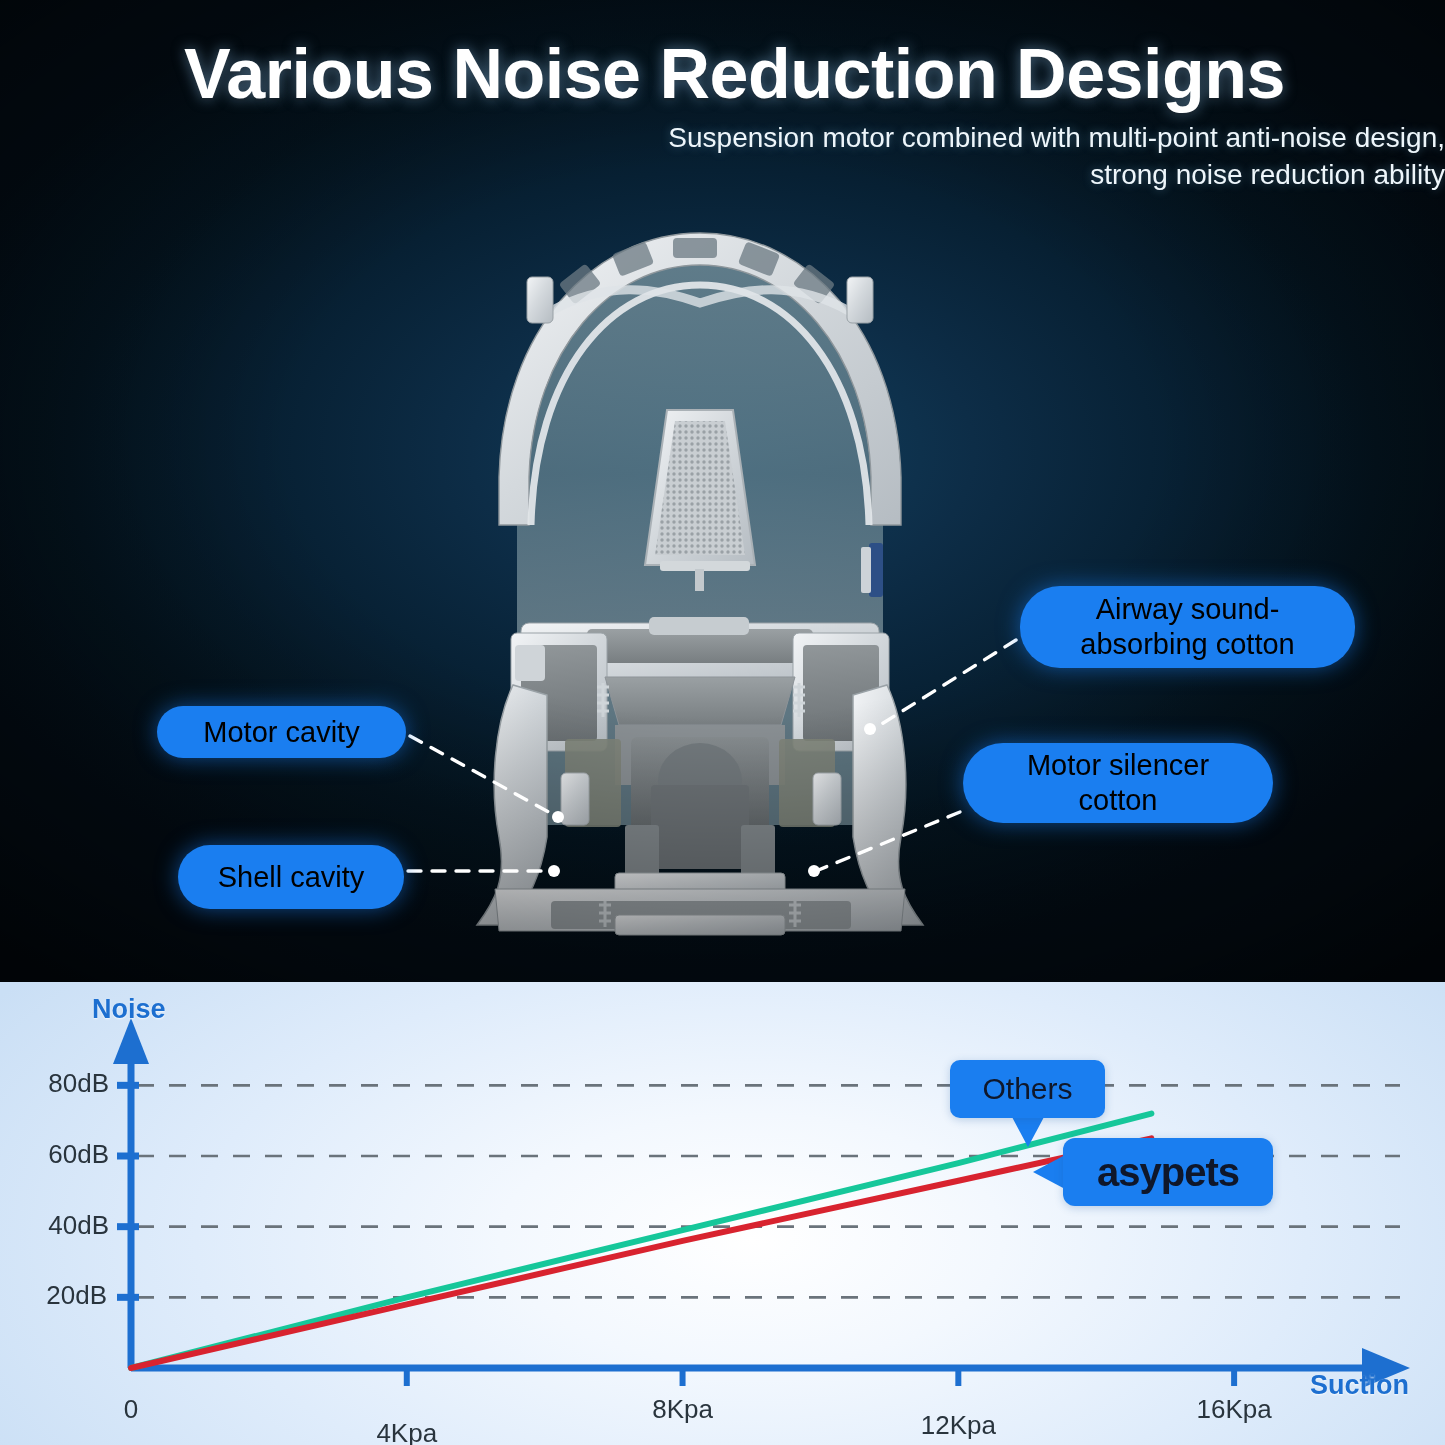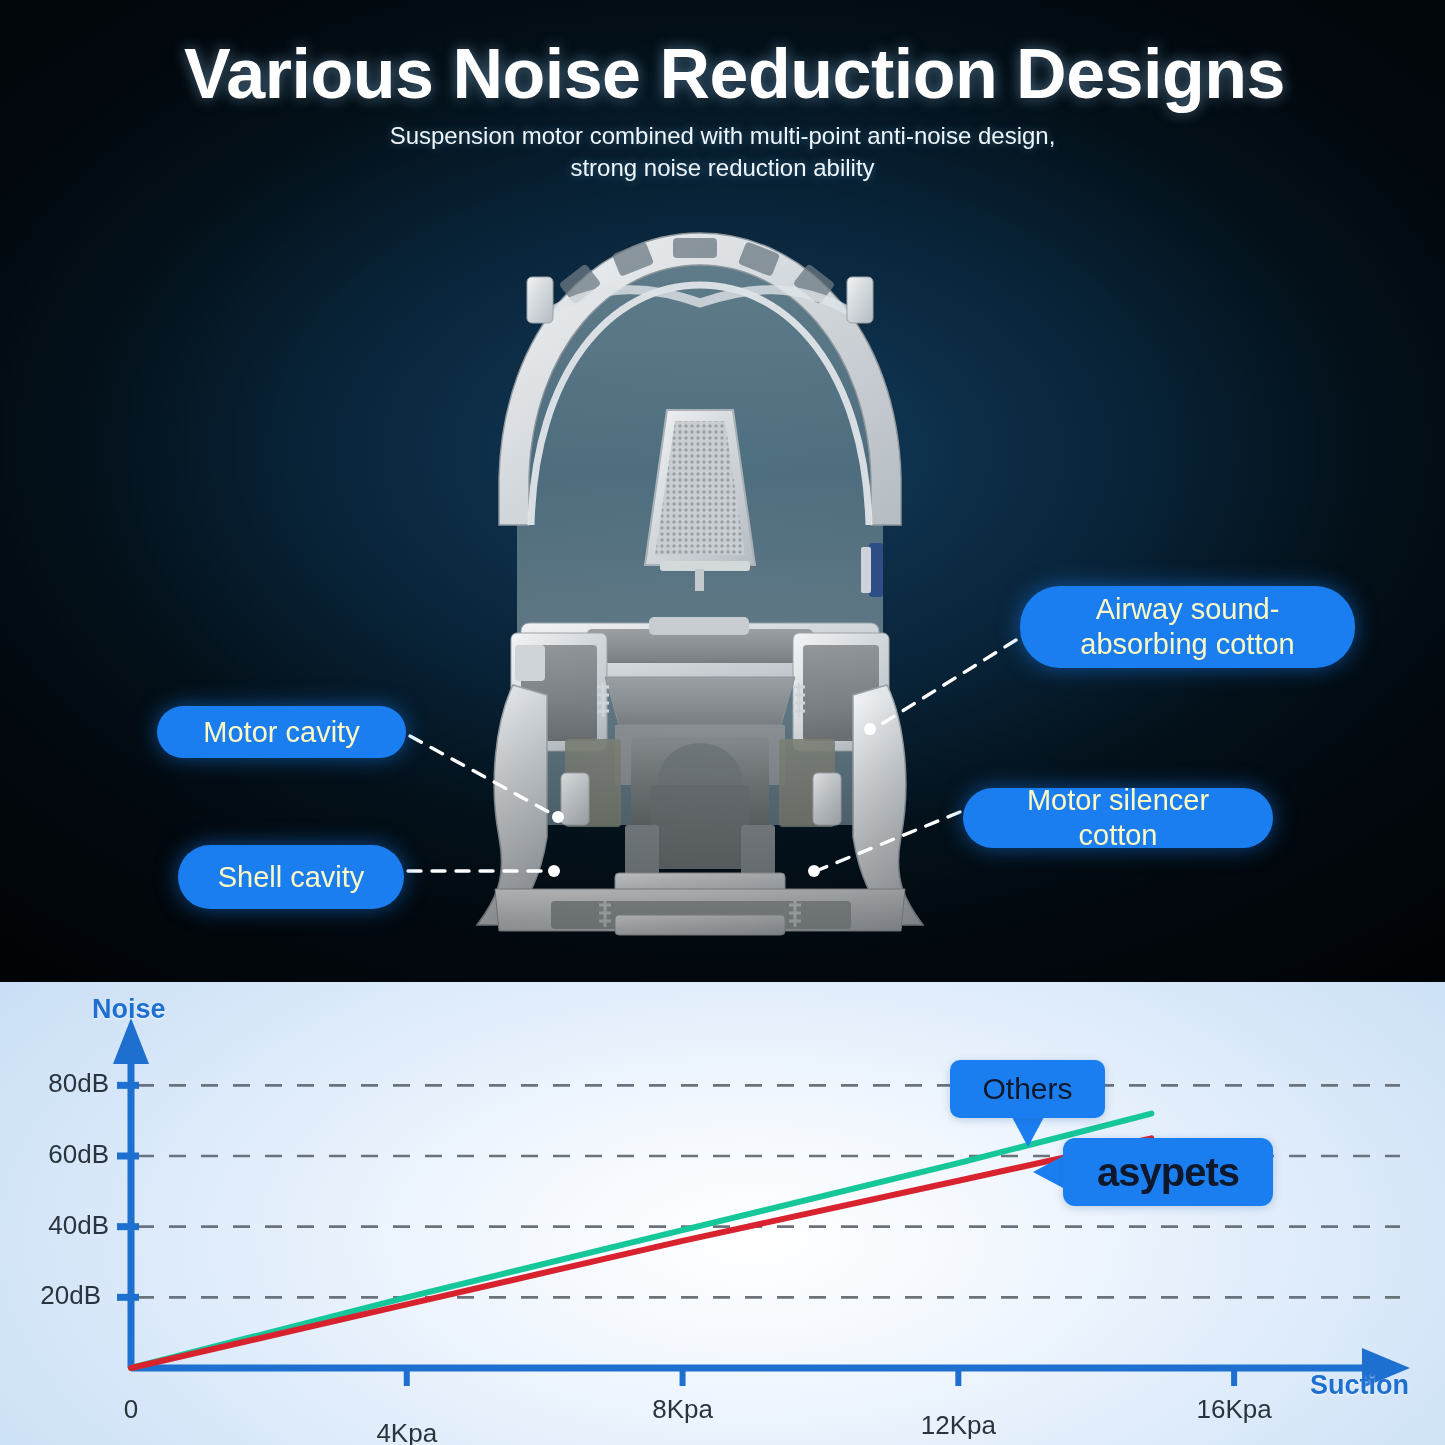--- a/index.html
+++ b/index.html
@@ -23,42 +23,42 @@
     pointer-events:none;
   }
   .headline{
     position:absolute;left:0;top:34px;width:1445px;text-align:center;
     font-size:70px;font-weight:bold;color:#ffffff;letter-spacing:-.5px;
     text-shadow:0 0 14px rgba(140,190,230,.55), 0 2px 3px rgba(0,0,0,.6);
     white-space:nowrap;
     padding-left:12px;
   }
   .subhead{
-    position:absolute;left:0;top:120px;width:1445px;text-align:center;
-    font-size:24px;color:#eef6fb;line-height:1.32;font-weight:400;
+    position:absolute;left:0;top:120px;width:1445px;text-align:right;
+    font-size:28px;color:#eef6fb;line-height:1.32;font-weight:400;
     text-shadow:0 0 10px rgba(120,180,220,.45);
   }
   .subhead span{display:block;}
 
   
   .product{position:absolute;left:455px;top:225px;width:490px;height:740px;}
   .product svg{display:block;width:490px;height:740px;}
 
   
   .pill{
-    position:absolute;background:#1a7ef0;color:#fef9c3;border-radius:40px;
+    position:absolute;background:#1a7ef0;color:#000000;border-radius:40px;
     font-size:29px;line-height:1.2;text-align:center;
     display:flex;align-items:center;justify-content:center;
     box-shadow:0 0 22px rgba(26,126,240,.55);
     font-weight:400;padding:0 22px;box-sizing:border-box;
   }
   #pill-motor-cavity{left:157px;top:706px;width:249px;height:52px;}
   #pill-shell-cavity{left:178px;top:845px;width:226px;height:64px;}
   #pill-airway{left:1020px;top:586px;width:335px;height:82px;}
-  #pill-silencer{left:963px;top:788px;width:310px;height:60px;}
+  #pill-silencer{left:963px;top:743px;width:310px;height:80px;}
 
   .leaders{position:absolute;left:0;top:0;width:1445px;height:982px;pointer-events:none;}
 
   
   .chart{
     position:absolute;left:0;top:982px;width:1445px;height:561px;
     background:
       radial-gradient(ellipse 62% 80% at 52% 46%, #ffffff 0%, #f3f8fe 28%, #dfecfb 62%, #cadff5 100%);
     overflow:hidden;
   }
@@ -266,21 +266,21 @@
       <g id="series-lines">
           <polyline points="131,386 406.77777777777777,315.33333333333337 682.5555555555555,248.2 958.3333333333333,181.06666666666666 1151.3777777777777,131.6" fill="none" stroke="#16c79a" stroke-width="6" stroke-linecap="round"></polyline>
           <polyline points="131,386 406.77777777777777,322.4 682.5555555555555,258.8 958.3333333333333,198.73333333333332 1151.3777777777777,156.33333333333334" fill="none" stroke="#d8232f" stroke-width="6" stroke-linecap="round"></polyline>
         </g>
     </svg>
 
     <div class="axis-title" id="noise-title">Noise</div>
     <div class="axis-title" id="suction-title">Suction</div>
 
     <div id="ytick-labels">
-        <div class="ytick" style="left: 11px; top: 298.333px;">20dB</div>
+        <div class="ytick" style="left: 17px; top: 298.333px;">20dB</div>
         <div class="ytick" style="left: 19px; top: 227.667px;">40dB</div>
         <div class="ytick" style="left: 19px; top: 157px;">60dB</div>
         <div class="ytick" style="left: 19px; top: 86.3333px;">80dB</div>
       </div>
     <div id="xtick-labels">
         <div class="xtick" style="left: 71px; top: 412px;">0</div>
         <div class="xtick" style="left: 346.778px; top: 396px; margin-top: 40px;">4Kpa</div>
         <div class="xtick" style="left: 622.556px; top: 412px;">8Kpa</div>
         <div class="xtick" style="left: 898.333px; top: 412px; margin-top: 16px;">12Kpa</div>
         <div class="xtick" style="left: 1174.11px; top: 412px;">16Kpa</div>

